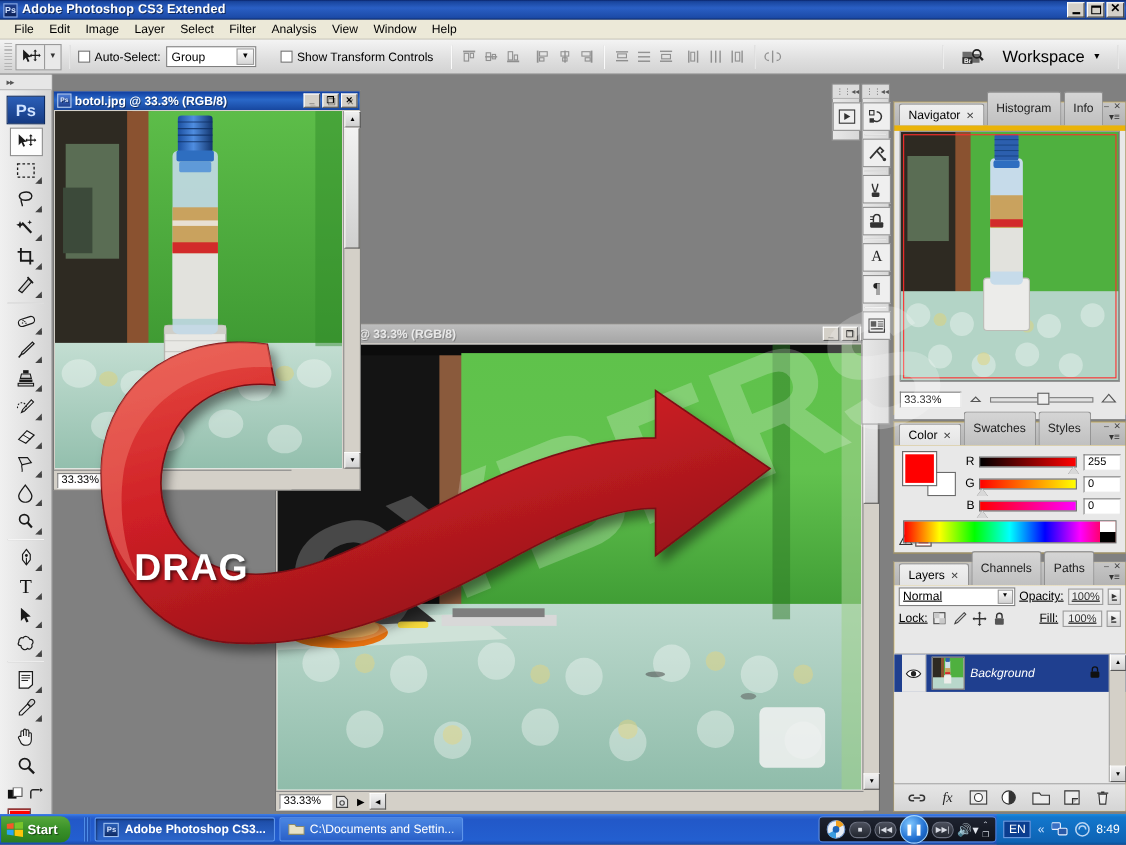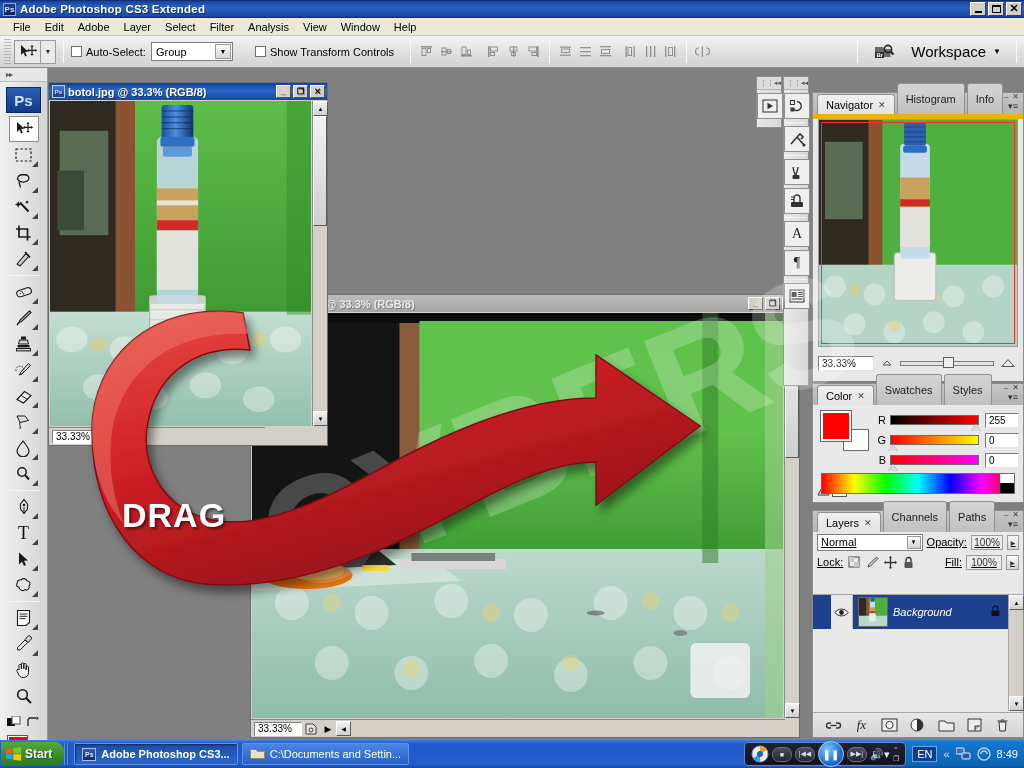--- a/index.html
+++ b/index.html
@@ -225,37 +225,37 @@
     display:flex; align-items:center; justify-content:center; font-size:6px; }
   .numbox { width:36px; height:15px; background:#ececec; border:1px solid #9c9c9c;
     font-size:10px; display:flex; align-items:center; justify-content:center; color:#333; }
   .spin { width:13px;height:15px; background:linear-gradient(#fafafa,#d4d4d4);
     border:1px solid #9a9a9a; display:flex;align-items:center;justify-content:center;
     font-size:6px; color:#333; }
   .lock-ic { width:14px; height:14px; display:flex; align-items:center; justify-content:center; }
   .layer-list { position:absolute; left:0; right:0; top:62px; bottom:26px;
     background:#e8e8e8; border-top:1px solid #a6a6a6; }
   .layer-item { display:flex; align-items:center; height:34px;
-    background:#1f3f8f; color:#fff; padding-left:18px; }
+    background:#1f3f8f; color:#fff; padding-left:7px; }
   .layer-eye { width:22px; display:flex; align-items:center; justify-content:center;
     background:#e8e8e8; height:34px; border-right:1px solid #bdbdbd; }
   .layer-thumb { width:30px; height:30px; border:1px solid #666; margin:0 5px;
     overflow:hidden; position:relative; background:#ddd; }
   .layer-name { flex:1; font-style:italic; font-size:11px; }
   .layer-lock { margin-right:22px; }
   .lay-bottom { position:absolute; left:0; right:0; bottom:0; height:25px;
     background:linear-gradient(#e6e6e6,#d5d5d5); border-top:1px solid #a6a6a6;
     display:flex; align-items:center; justify-content:space-around; padding:0 6px;margin-top:16px; }
   .lb-ic { width:18px;height:16px; display:flex; align-items:center; justify-content:center; }
 
   
   .taskbar { position:absolute; left:0; bottom:0; width:1024px; height:28px;
     background:linear-gradient(to bottom,#3f80e8 0%,#2a63d2 9%,#2258c8 18%,#235fd0 85%,#1b47a6 100%);
     display:flex; align-items:center; }
-  .startbtn { height:24px; margin:0 0 0 1px; padding:0 12px 0 5px;
+  .startbtn { height:24px; margin:0 12px 0 1px; padding:0 12px 0 5px;
     background:linear-gradient(to bottom,#58a83c,#399128 50%,#2b7d1f);
     border-radius:0 9px 9px 0; display:flex; align-items:center; gap:4px;
     color:#fff; font-weight:bold; font-size:12px; text-shadow:1px 1px 1px rgba(0,0,0,.5); }
   .tb-sep { width:6px; height:22px;
     background:repeating-linear-gradient(to right,#4e8de8 0 1px,#2456b8 1px 3px); }
   .taskitem { height:22px; margin-left:4px; padding:0 7px; display:flex;
     align-items:center; gap:5px; color:#fff; font-size:11px;
     background:linear-gradient(to bottom,#4a86e2,#2a60c8);
     border:1px solid #5e95ea; border-radius:2px; }
   .taskitem.active { background:linear-gradient(to bottom,#1c4ba5,#2d67cc);
@@ -299,21 +299,21 @@
       <div class="winbtn wb-max">
           <i></i>
         </div>
       <div class="winbtn wb-cls">✕</div>
     </div>
   </div>
 
   <div class="menubar">
     <div class="mi">File</div>
     <div class="mi">Edit</div>
-    <div class="mi">Adobe</div>
+    <div class="mi">Image</div>
     <div class="mi">Layer</div>
     <div class="mi">Select</div>
     <div class="mi">Filter</div>
     <div class="mi">Analysis</div>
     <div class="mi">View</div>
     <div class="mi">Window</div>
     <div class="mi">Help</div>
   </div>
 
   <div class="optbar">

